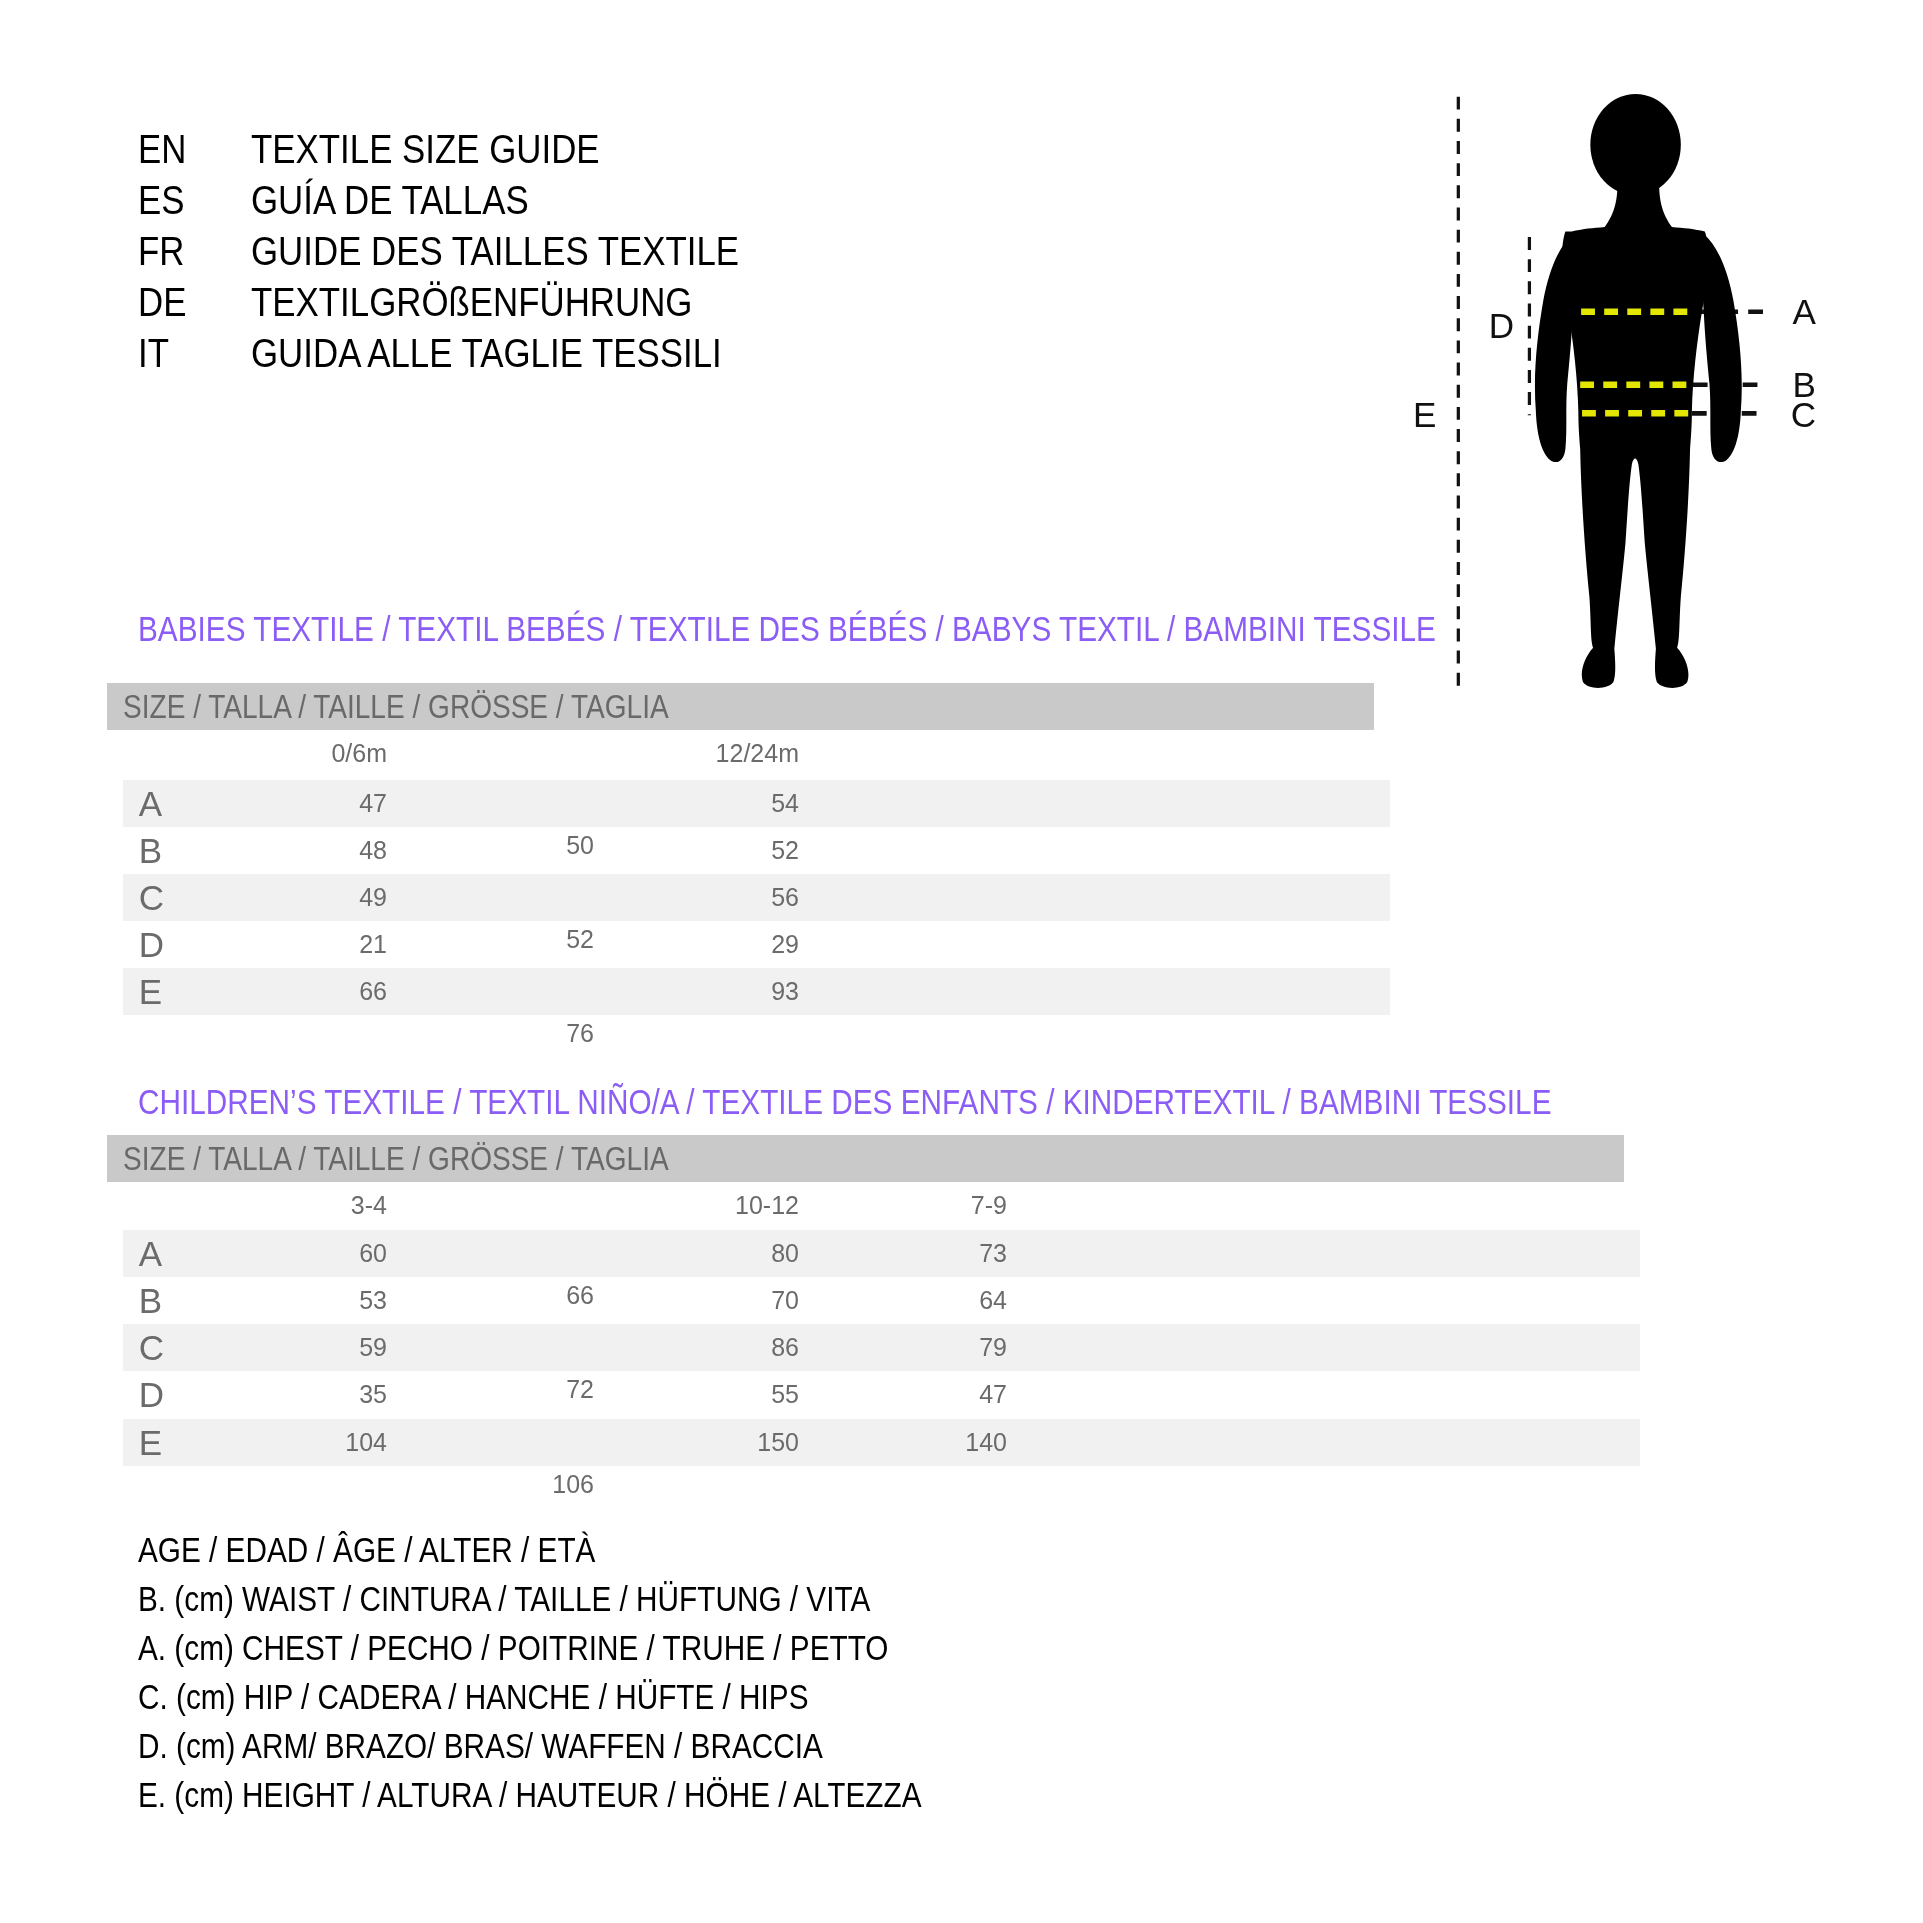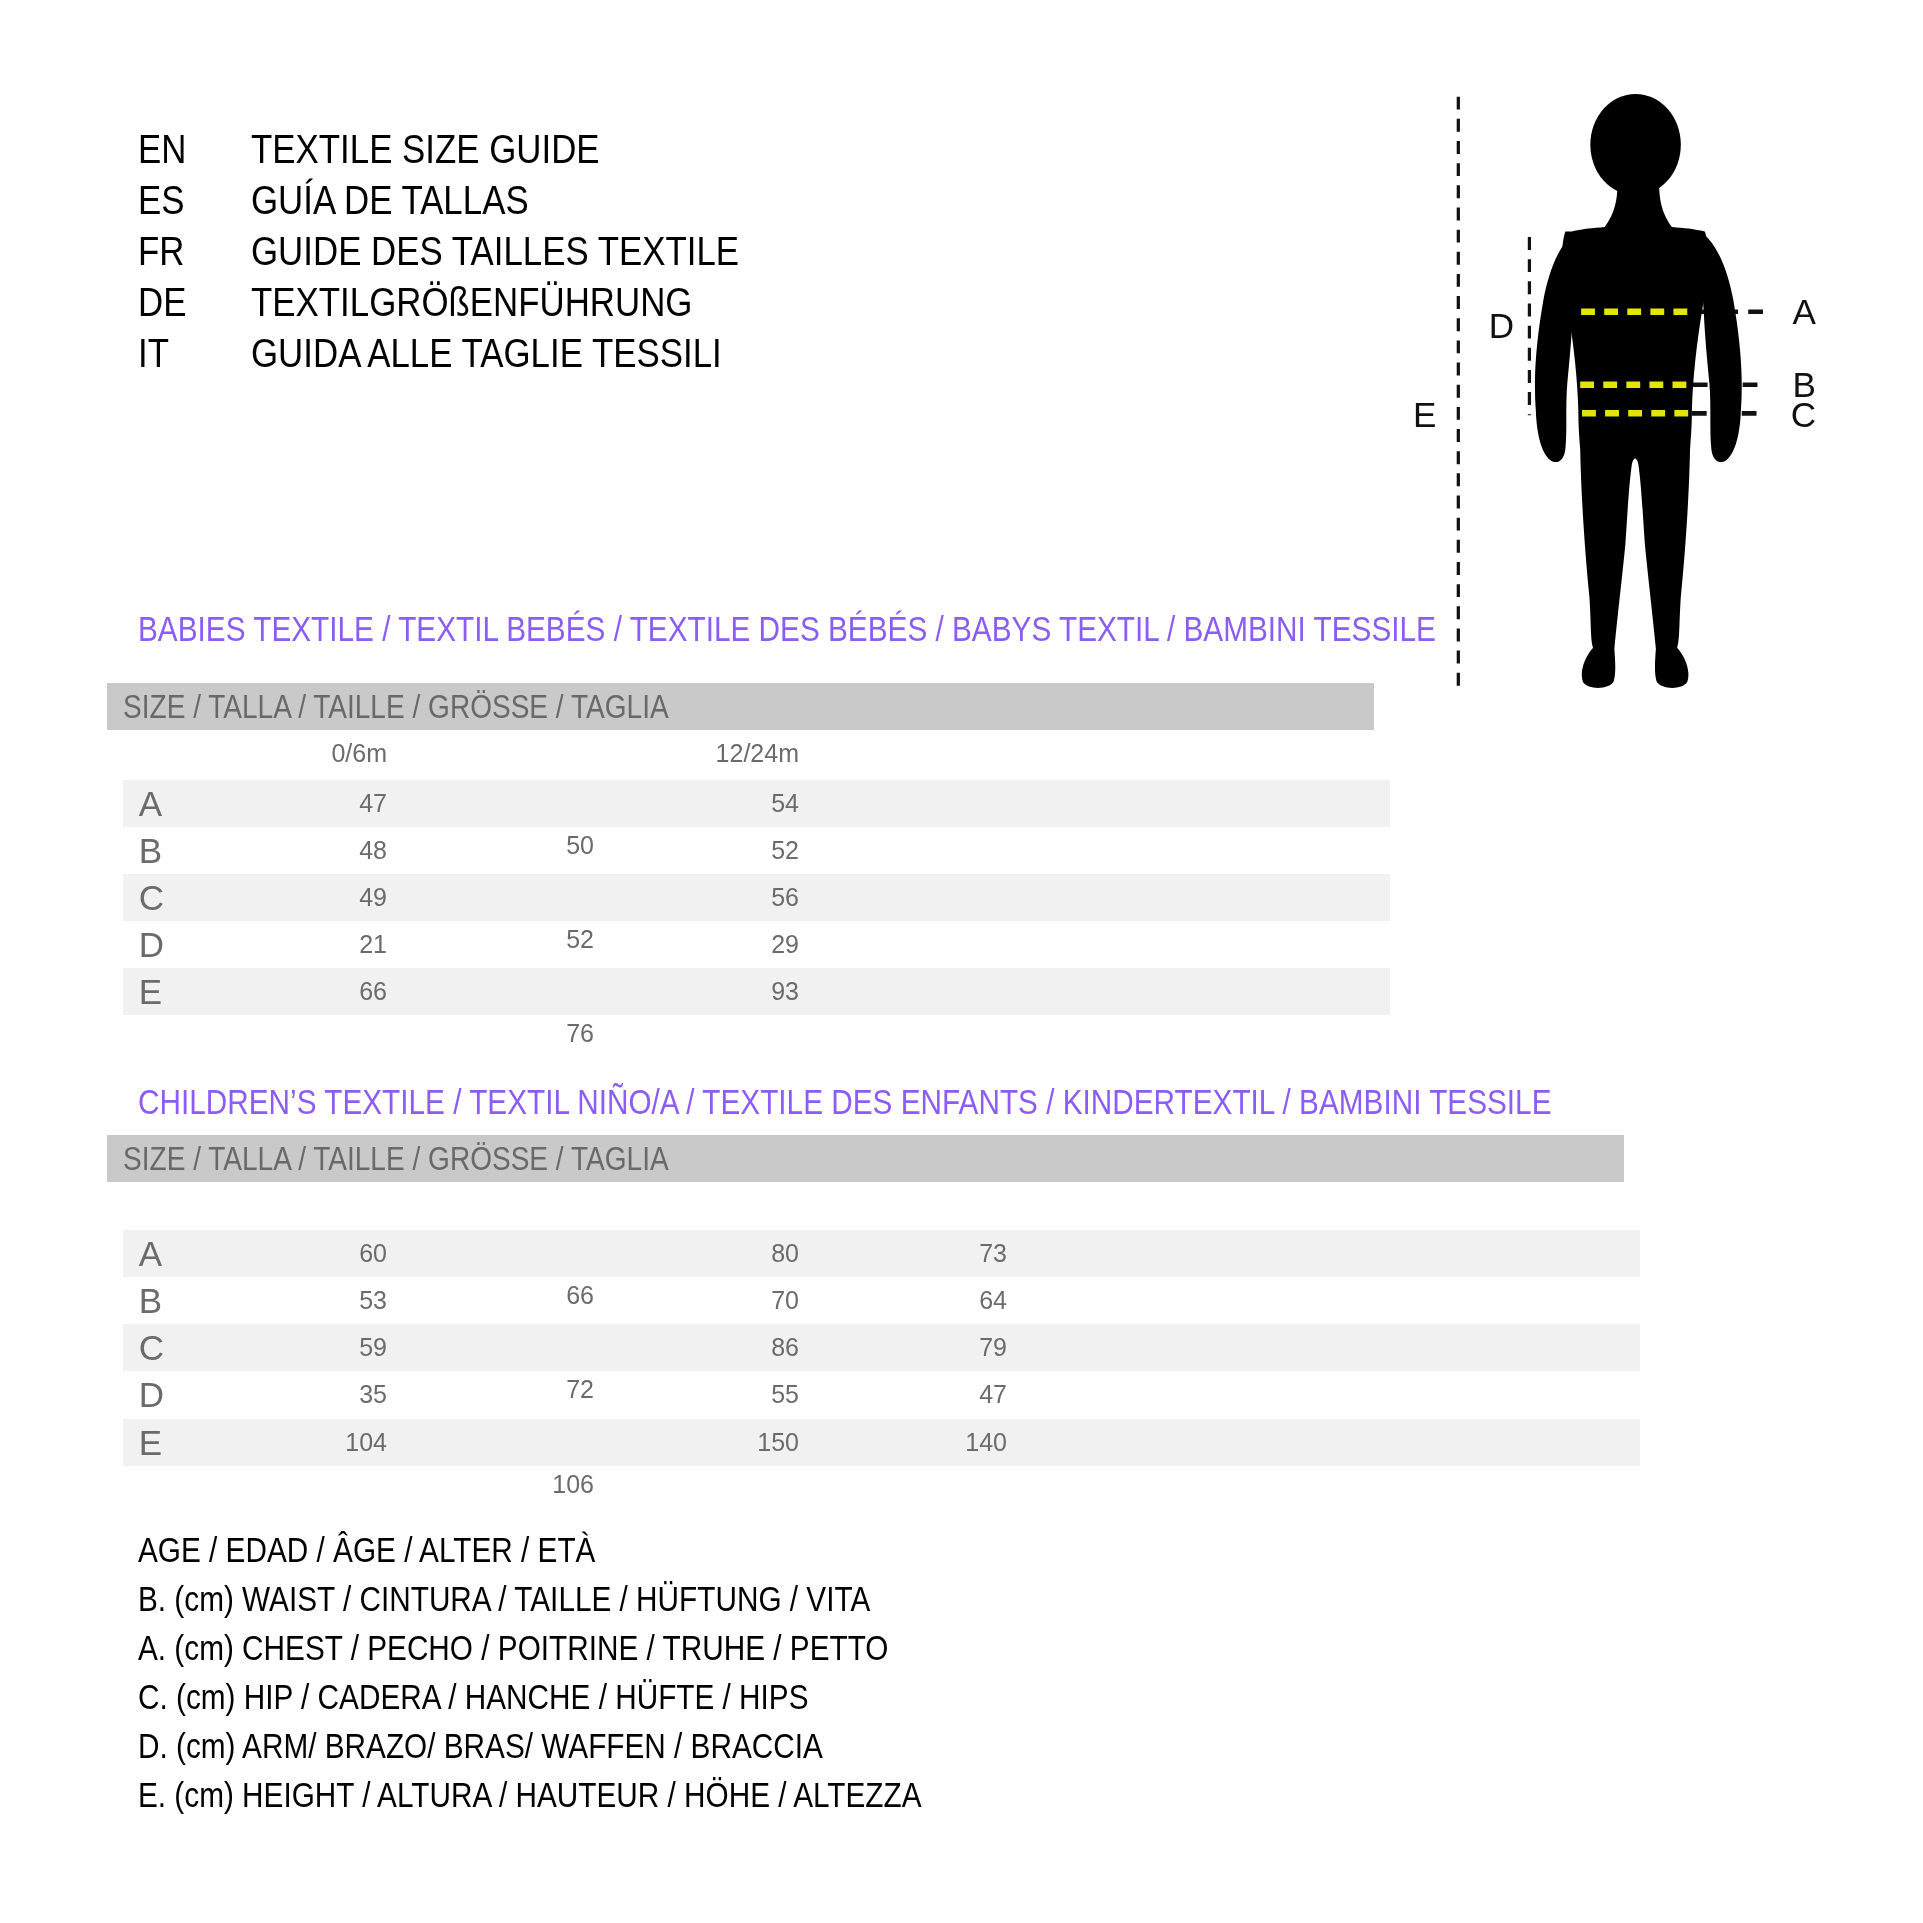--- a/index.html
+++ b/index.html
@@ -179,20 +179,26 @@
   </div>
 
   <div class="section-title" style="top:1082px;">
     <span class="cond">CHILDREN’S TEXTILE / TEXTIL NIÑO/A / TEXTILE DES ENFANTS / KINDERTEXTIL / BAMBINI TESSILE</span>
   </div>
 
   <div class="size-bar" style="top:1135px;width:1517px;">
     <span class="bar-text cond">SIZE / TALLA / TAILLE / GRÖSSE / TAGLIA</span>
   </div>
 
+  <div class="trow" style="top:1182px;width:1517px;">
+    <span class="cell c1">3-4</span>
+    <span class="cell c2">5-6</span>
+    <span class="cell c3">10-12</span>
+    <span class="cell c4">7-9</span>
+  </div>
 
   <div class="trow stripe" style="top:1230px;width:1517px;">
     <span class="rlabel">A</span>
     <span class="cell c1">60</span>
     <span class="cell c2">66</span>
     <span class="cell c3">80</span>
     <span class="cell c4">73</span>
   </div>
   <div class="trow" style="top:1277px;width:1517px;">
     <span class="rlabel">B</span>

